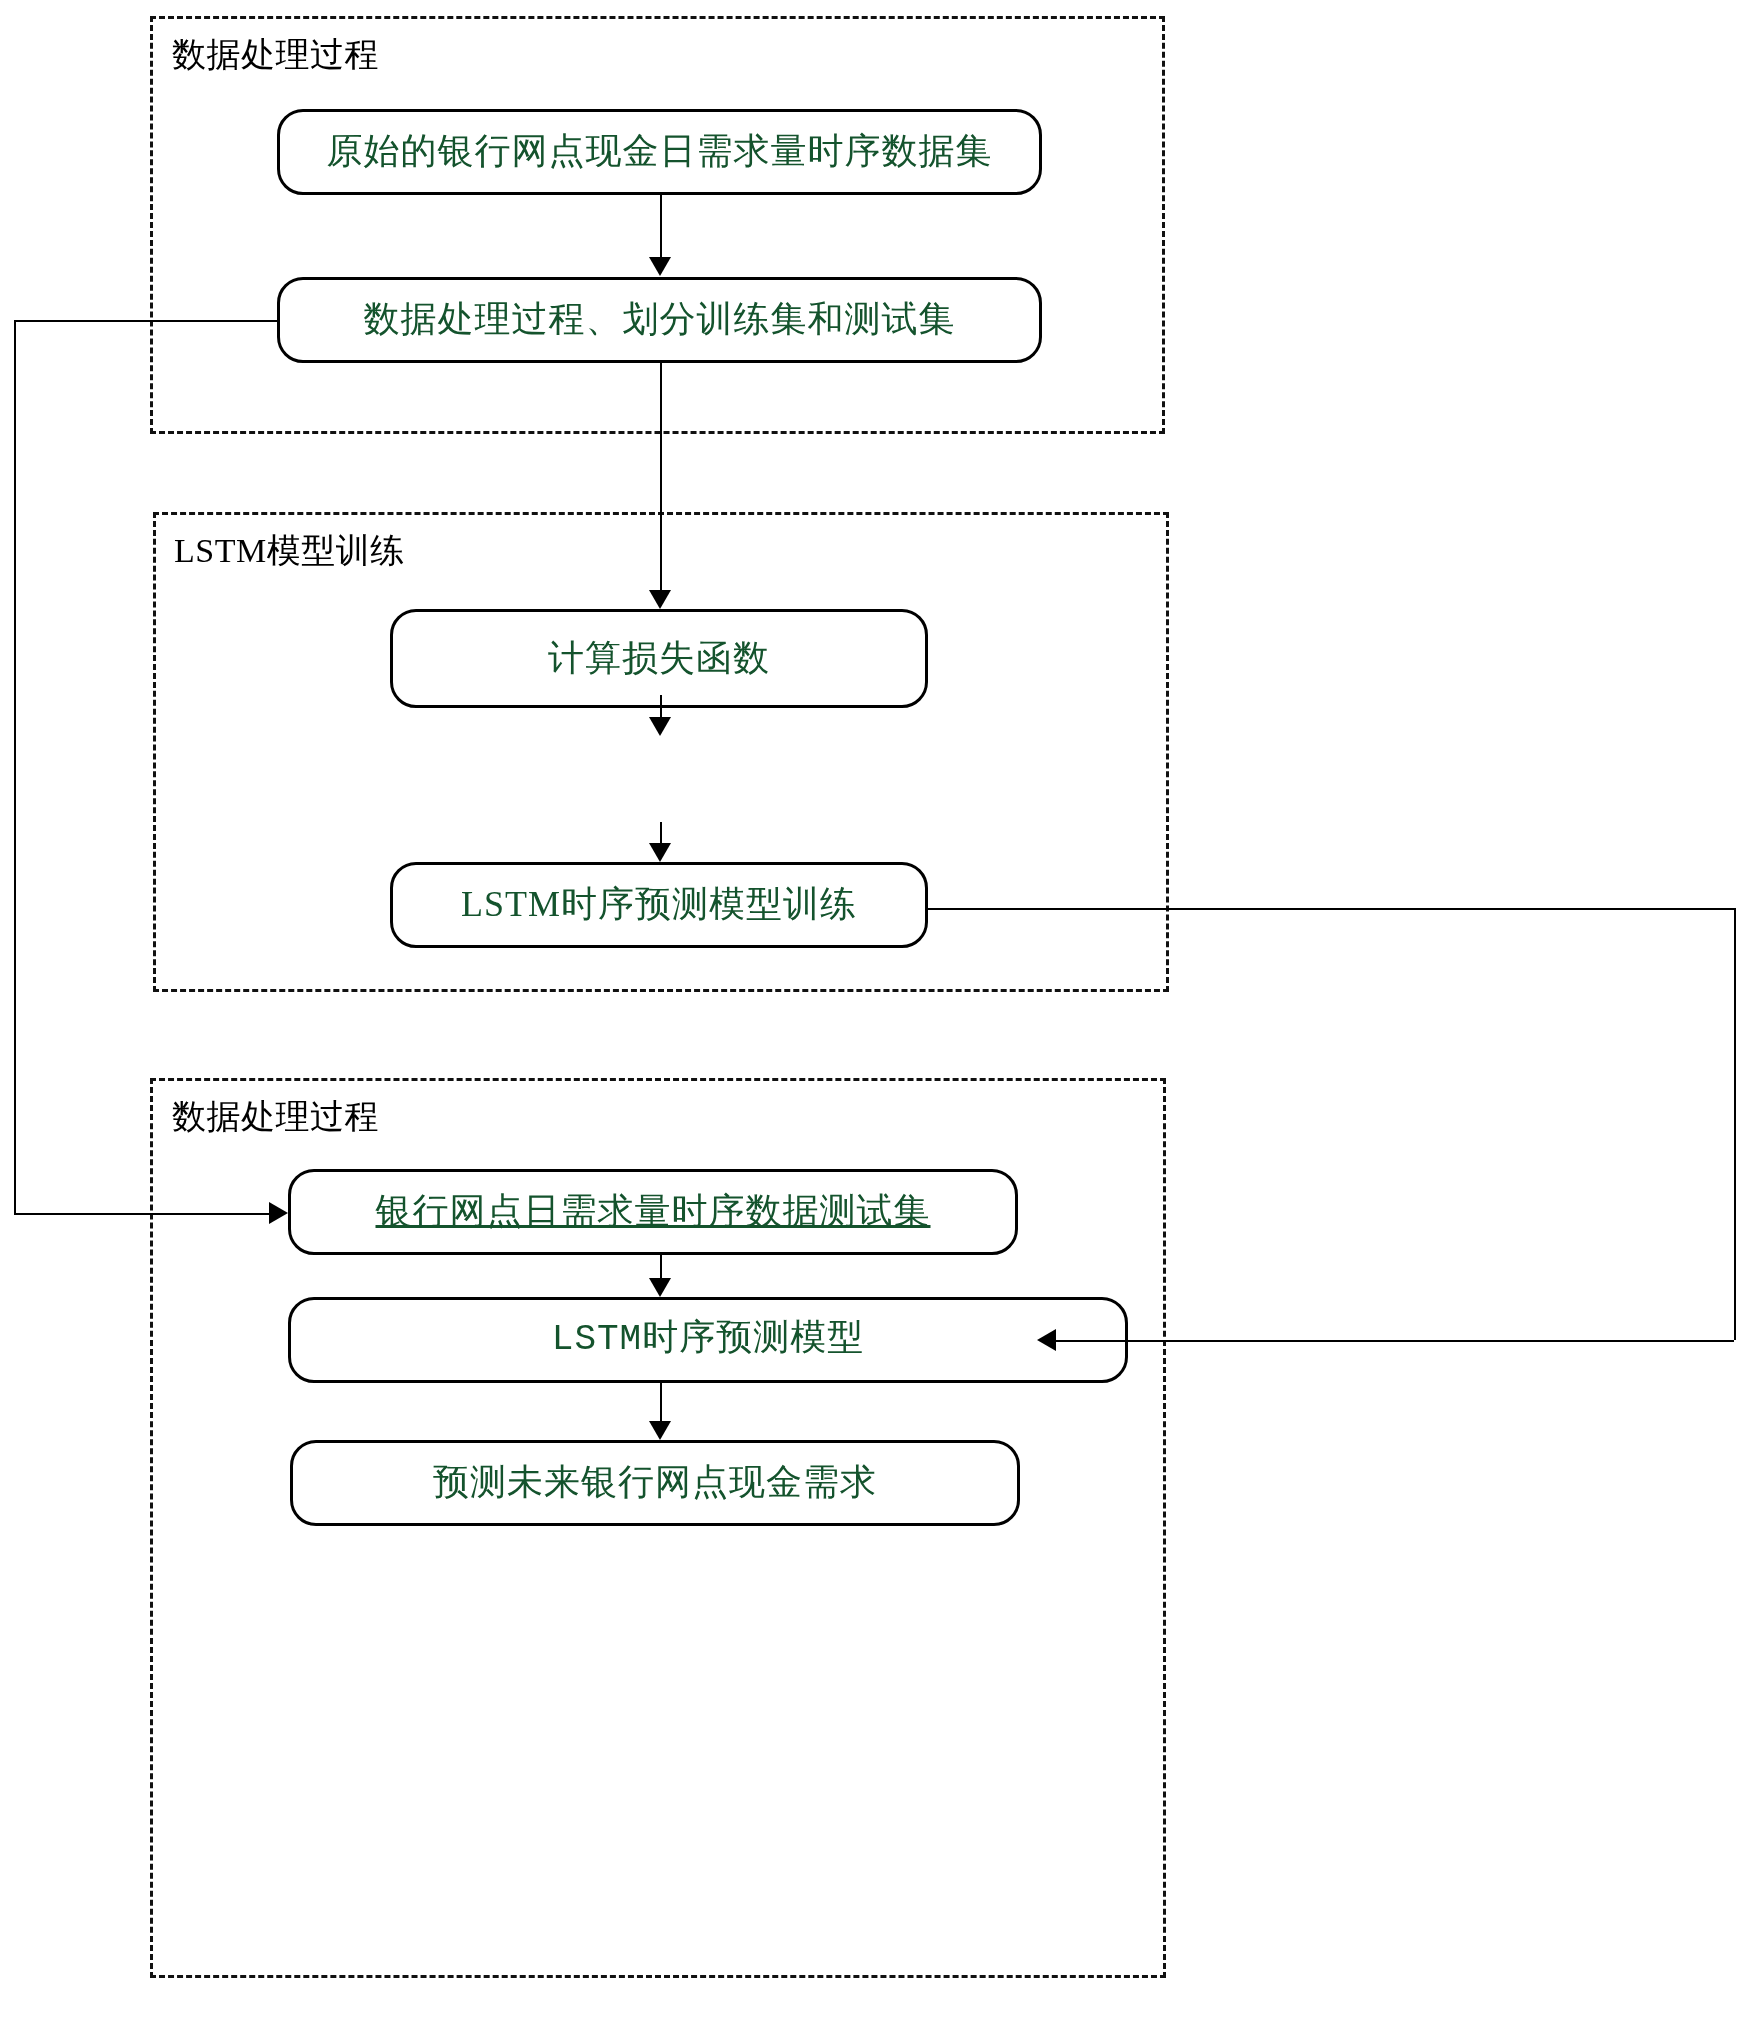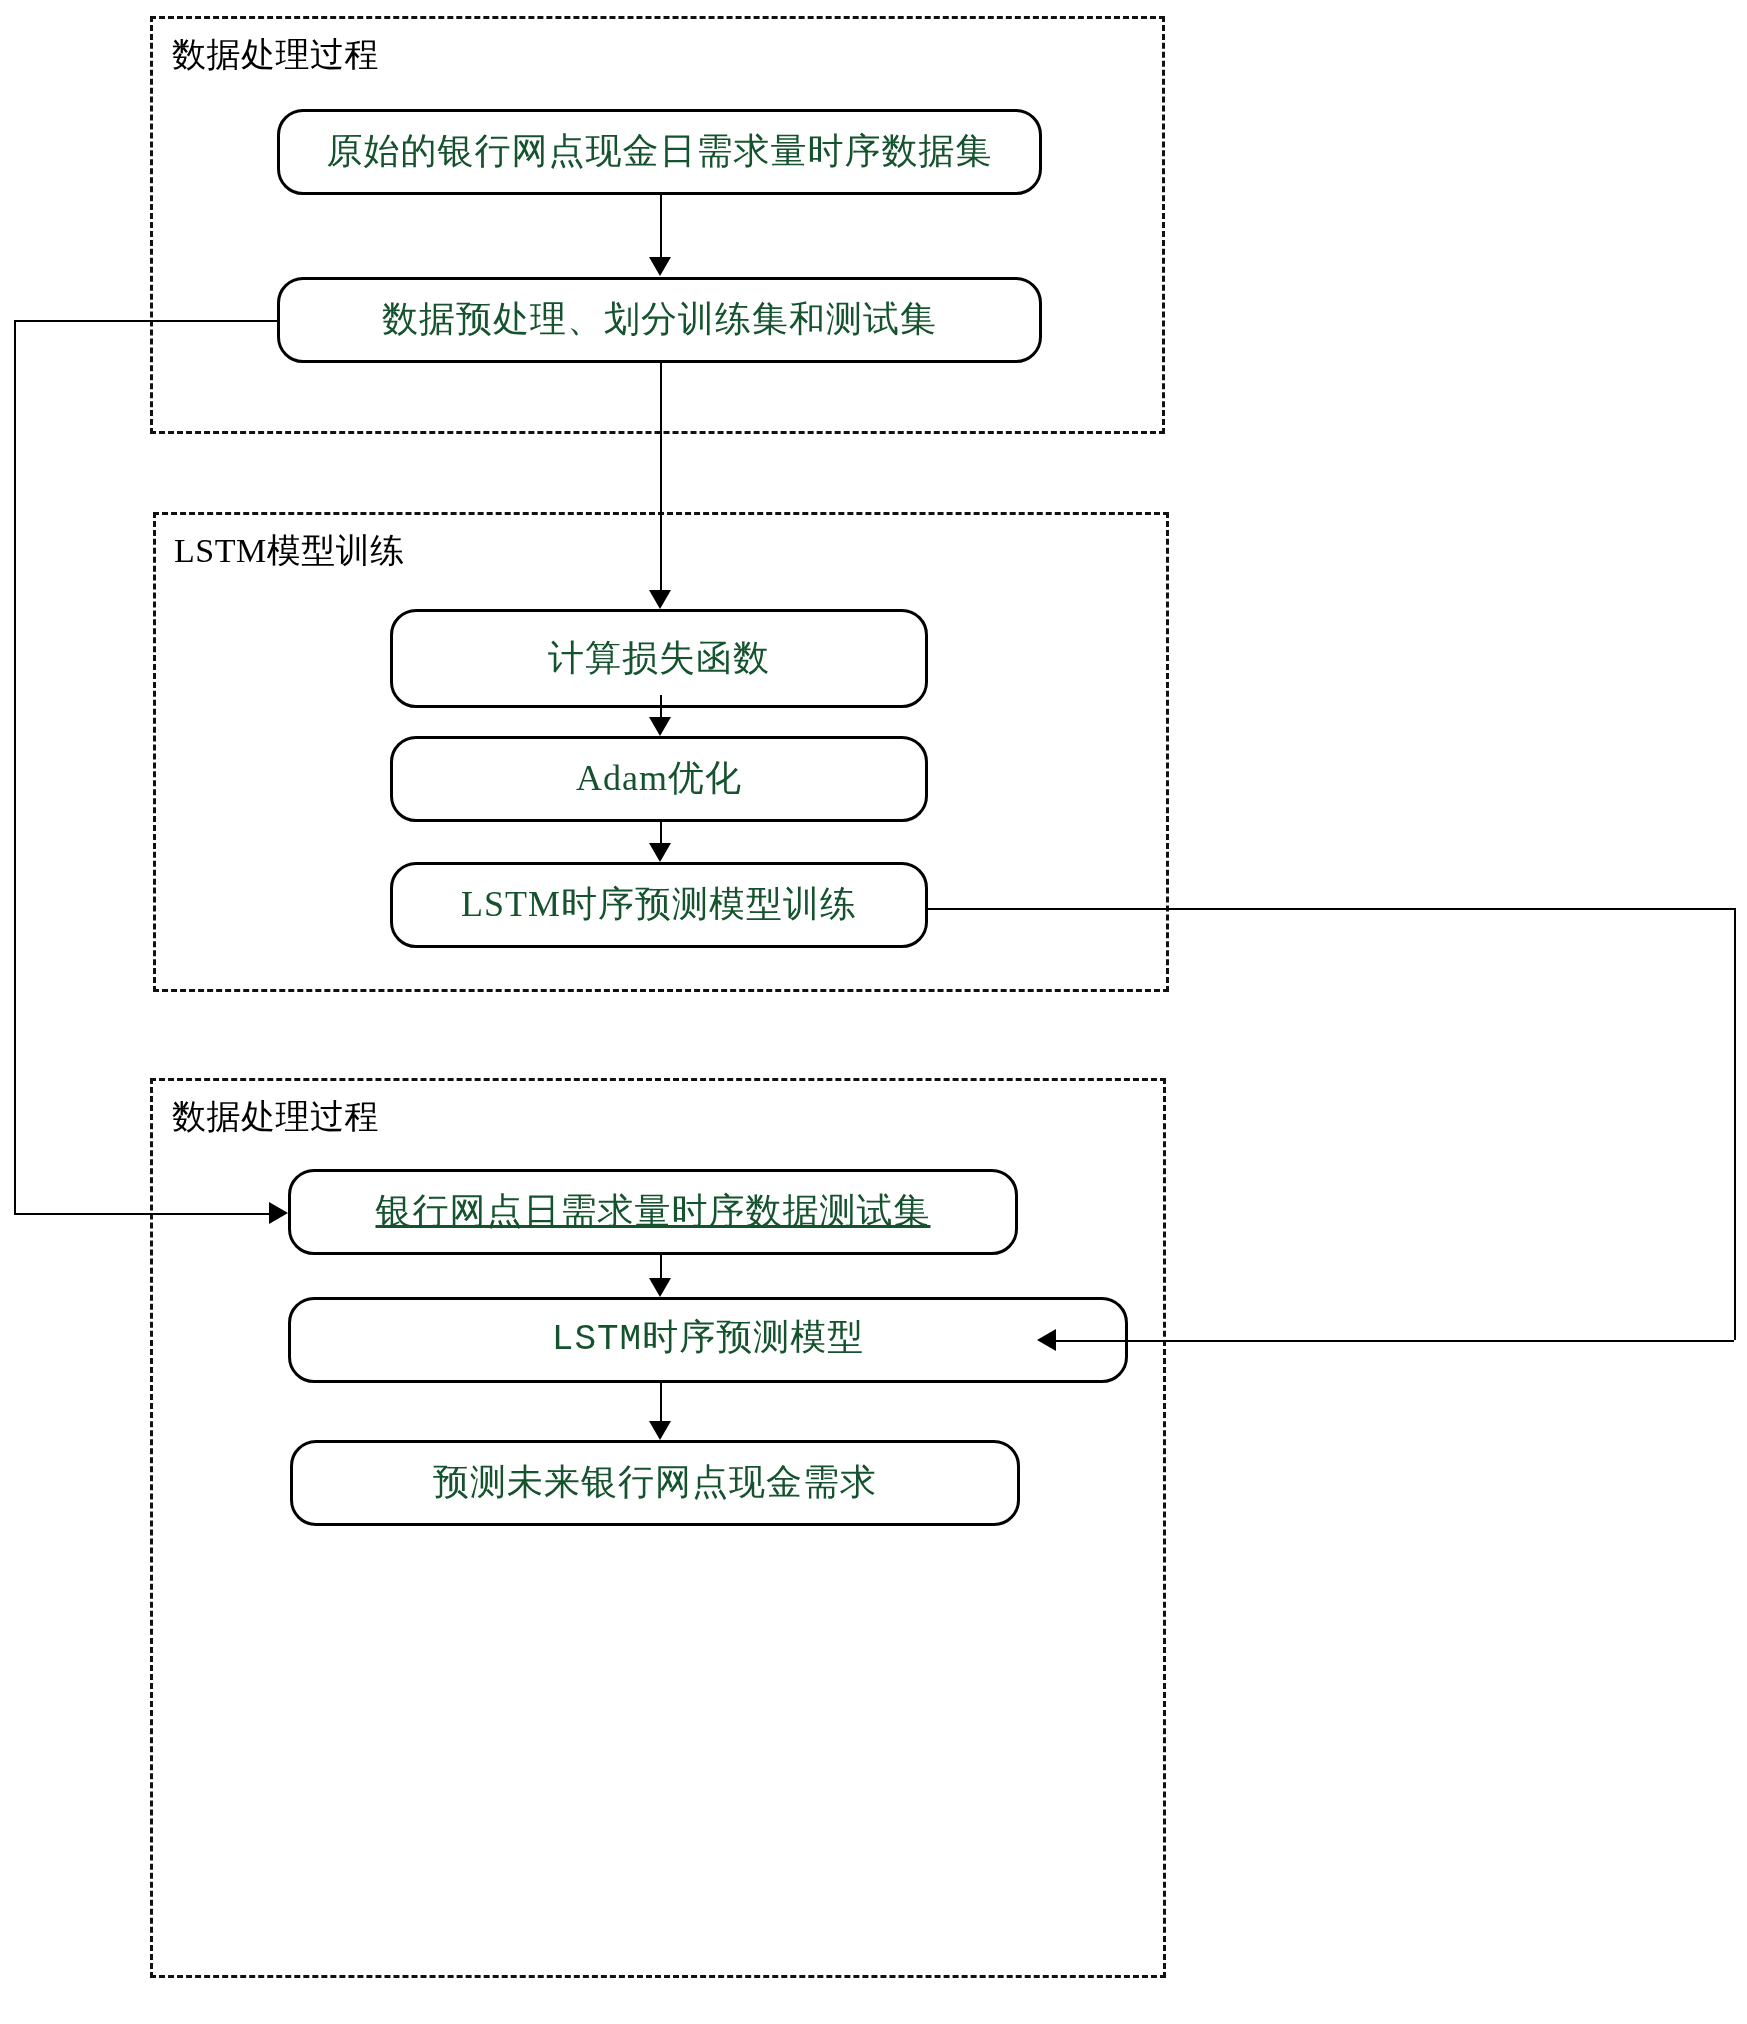--- a/index.html
+++ b/index.html
@@ -89,31 +89,30 @@
 </head>
 <body>
 
 <div id="canvas">
 
   <div class="group" style="left:150px; top:16px; width:1015px; height:418px;"></div>
   <div class="group-title" style="left:172px; top:38px;">数据处理过程</div>
 
   <div class="node" style="left:277px; top:109px; width:765px; height:86px;">原始的银行网点现金日需求量时序数据集</div>
 
-  <div class="node" style="left:277px; top:277px; width:765px; height:86px;">数据预处理、划分训练集和测试集</div>
+  <div class="node" style="left:277px; top:277px; width:765px; height:86px;">数据处理过程、划分训练集和测试集</div>
 
   <div class="vline" style="left:660px; top:195px; height:62px;"></div>
   <div class="arrow-down" style="left:649px; top:257px;"></div>
 
   <div class="group" style="left:153px; top:512px; width:1016px; height:480px;"></div>
   <div class="group-title" style="left:174px; top:534px;">LSTM模型训练</div>
 
   <div class="node" style="left:390px; top:609px; width:538px; height:99px;">计算损失函数</div>
 
-  <div class="node" style="left:390px; top:736px; width:538px; height:86px;">Adam优化</div>
 
   <div class="node" style="left:390px; top:862px; width:538px; height:86px;">LSTM时序预测模型训练</div>
 
   <div class="vline" style="left:660px; top:363px; height:227px;"></div>
   <div class="arrow-down" style="left:649px; top:590px;"></div>
 
   <div class="vline" style="left:660px; top:695px; height:22px;"></div>
   <div class="arrow-down" style="left:649px; top:717px;"></div>
 
   <div class="vline" style="left:660px; top:822px; height:21px;"></div>

